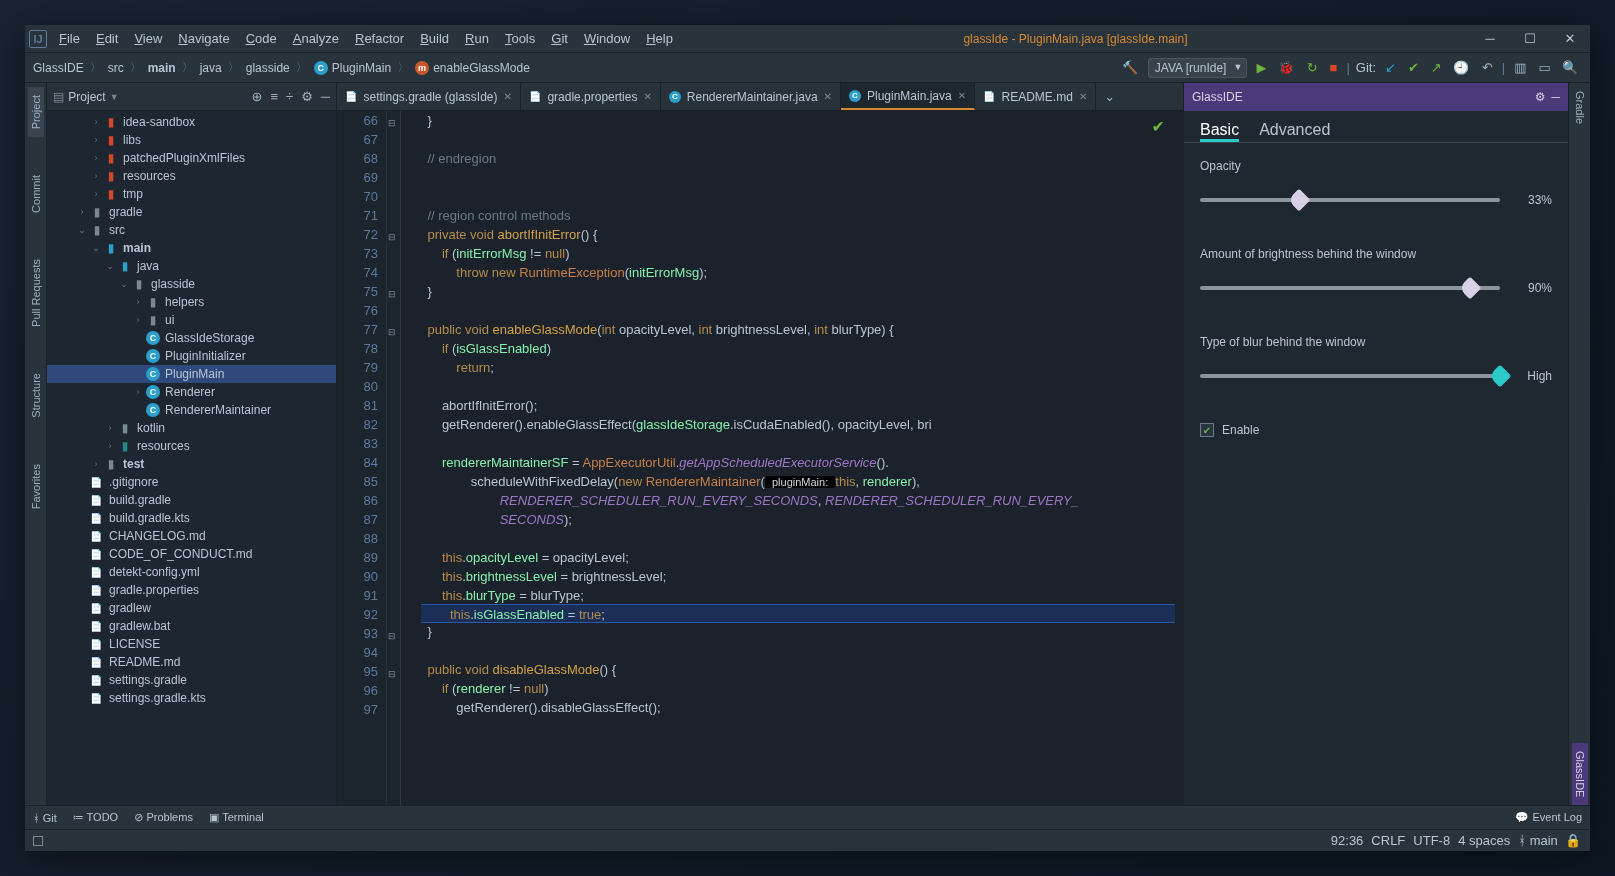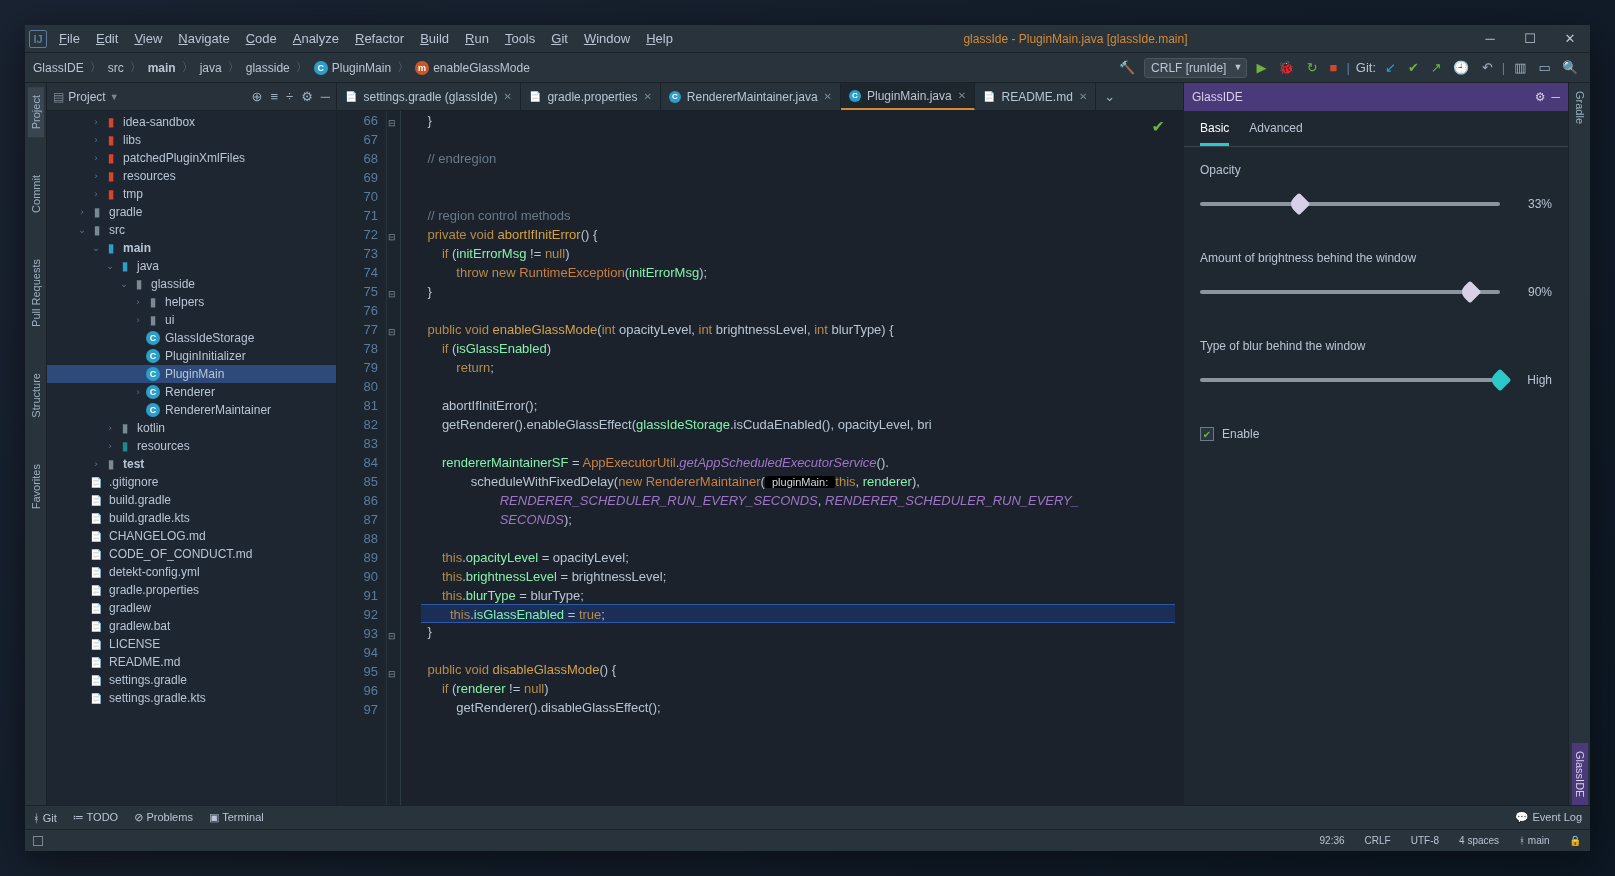--- a/index.html
+++ b/index.html
@@ -65,38 +65,38 @@
 .typ { color:#c97f45; }
 .fn { color:#d4a245; }
 .param { color:#9f76c7; font-style:italic; }
 .field { color:#86efac; }
 .hint { background:#000000; color:#d0d8e0; padding:0 4px; border-radius:2px; font-size:11px; }
 .validation { position:absolute; top:6px; right:18px; color:#6cb33f; font-size:16px; }
 .right-panel { width:385px; background:rgba(31,40,49,0.92); border-left:1px solid #1a2128; display:flex; flex-direction:column; }
 .rp-header { height:28px; background:#4a3a7a; display:flex; align-items:center; padding:0 8px; color:#d8d0e8; font-size:12px; }
 .rp-header-actions { margin-left:auto; display:flex; gap:6px; }
 .rp-tabs { display:flex; gap:20px; padding:10px 16px 0; border-bottom:1px solid #3a4550; }
-.rp-tab { padding-bottom:8px; font-size:12px; cursor:pointer; }
+.rp-tab { font-size:16px; cursor:pointer; }
 .rp-tab.active { border-bottom:3px solid #2bc9c9; color:#fff; }
 .rp-body { flex:1; padding:16px; overflow-y:auto; }
 .setting-group { margin-bottom:40px; }
 .setting-label { font-size:12px; color:#b8c5d4; margin-bottom:20px; }
 .slider-row { display:flex; align-items:center; gap:12px; }
 .slider { flex:1; height:4px; background:#8a95a0; border-radius:2px; position:relative; }
 .slider-thumb { position:absolute; top:-6px; width:16px; height:16px; background:#d8d0e8; transform:translateX(-50%) rotate(45deg); border-radius:2px 2px 2px 50%; cursor:pointer; }
 .slider-thumb.teal { background:#2bc9c9; }
 .slider-val { font-size:12px; width:40px; text-align:right; }
 .checkbox-row { display:flex; align-items:center; gap:8px; font-size:12px; }
 .chk { width:14px; height:14px; border:1px solid #6a7a8a; background:#2a3540; display:inline-flex; align-items:center; justify-content:center; font-size:10px; color:#6cb33f; }
 .right-gutter { width:22px; background:rgba(42,52,60,0.95); border-left:1px solid #1a2128; display:flex; flex-direction:column; align-items:center; }
 .right-gutter-tab { writing-mode:vertical-rl; font-size:11px; color:#9cb0c2; padding:8px 2px; cursor:pointer; }
 .right-gutter-tab.purple { background:#4a3a7a; color:#d8d0e8; margin-top:auto; }
 .bottom-strip { height:24px; display:flex; align-items:center; background:rgba(42,52,60,0.95); border-top:1px solid #1a2128; padding:0 8px; font-size:11px; gap:16px; }
 .bottom-strip .spacer { flex:1; }
-.statusbar { height:22px; display:flex; align-items:center; background:rgba(42,52,60,0.95); padding:0 8px; font-size:10px; gap:20px; border-top:1px solid #1a2128; }
+.statusbar { height:22px; display:flex; align-items:center; background:rgba(42,52,60,0.95); padding:0 8px; font-size:13px; gap:8px; border-top:1px solid #1a2128; }
 .statusbar .sq { width:10px; height:10px; border:1px solid #7a8894; }
 .statusbar .spacer { flex:1; }
 </style>
 </head>
 <body>
 
 <div class="ide-window">
 
   <div class="titlebar">
     <div class="app-icon">IJ</div>
@@ -138,21 +138,21 @@
         <span class="crumb">glasside</span>
         <span class="crumb-sep">〉</span>
         <span class="crumb"><span class="crumb-icon crumb-c">C</span>PluginMain</span>
         <span class="crumb-sep">〉</span>
         <span class="crumb"><span class="crumb-icon crumb-m">m</span>enableGlassMode</span>
       </div>
     <div class="nav-spacer"></div>
     <div class="nav-right">
       <span class="nav-icon hammer">🔨</span>
       <div class="run-config">
-        <span>CRLF [runIde]</span>
+        <span>JAVA [runIde]</span>
         <span style="position:absolute;right:4px;top:3px;font-size:9px;">▼</span>
       </div>
       <span class="nav-icon green">▶</span>
       <span class="nav-icon green">🐞</span>
       <span class="nav-icon green">↻</span>
       <span class="nav-icon red">■</span>
       <span style="color:#5b7c9f;">|</span>
       <span>Git:</span>
       <span class="nav-icon blue">↙</span>
       <span class="nav-icon green">✔</span>

